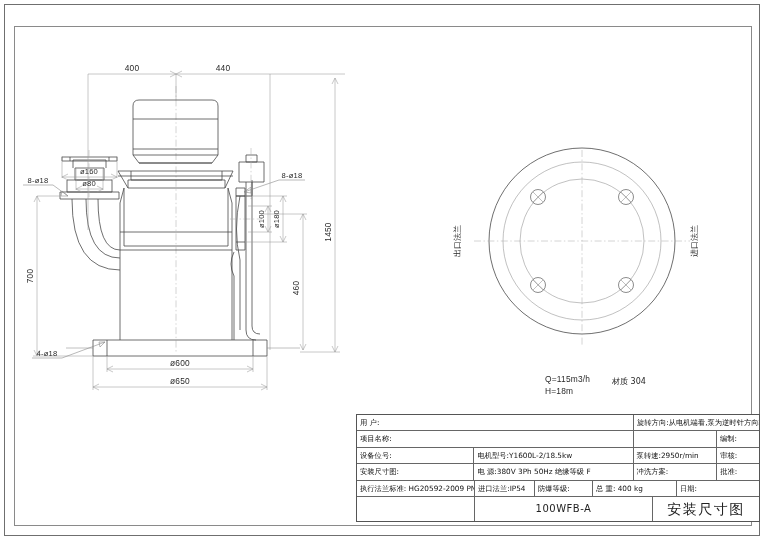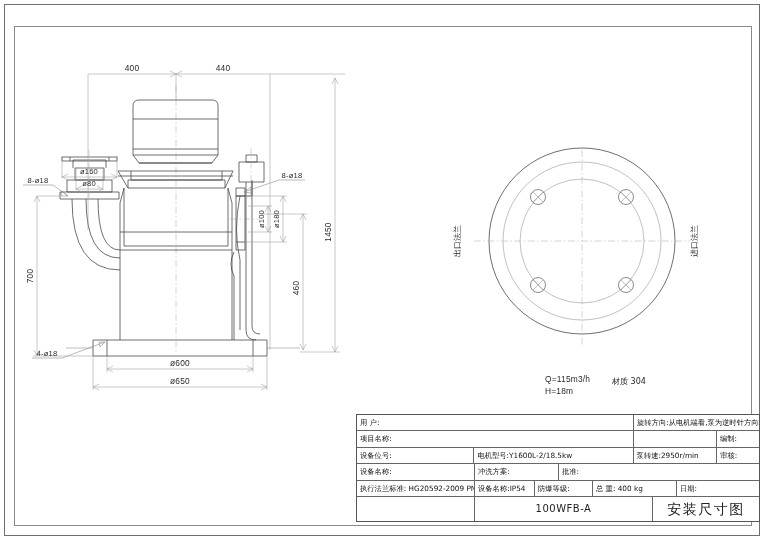--- a/index.html
+++ b/index.html
@@ -266,28 +266,29 @@
     </div>
 
     <div class="trow">
       <div class="cell c-q1">设备位号:</div>
       <div class="cell c-q2">电机型号:Y1600L-2/18.5kw</div>
       <div class="cell c-q3">泵转速:2950r/min</div>
       <div class="cell c-q4">审核:</div>
     </div>
 
     <div class="trow">
-      <div class="cell c-q1">设备名称:</div>
+      <div class="cell c-q1">安装尺寸图:</div>
+      <div class="cell c-q2">电    源:380V  3Ph  50Hz    绝缘等级  F</div>
       <div class="cell c-q3">冲洗方案:</div>
       <div class="cell c-q4">批准:</div>
     </div>
 
     <div class="trow">
       <div class="cell c-f1" style="width:118px">执行法兰标准: HG20592-2009 PN1.6MPa RF</div>
-      <div class="cell c-f2">设备名称:IP54</div>
+      <div class="cell c-f2">进口法兰:IP54</div>
       <div class="cell c-f3">防爆等级:</div>
       <div class="cell c-q3">总     重:  400      kg</div>
       <div class="cell c-f5">日期:</div>
     </div>
 
     <div class="trow tall">
       <div class="cell c-g1"></div>
       <div class="cell c-g2 ctrT">100WFB-A</div>
       <div class="cell c-g3 ctrT big">安装尺寸图</div>
     </div>

